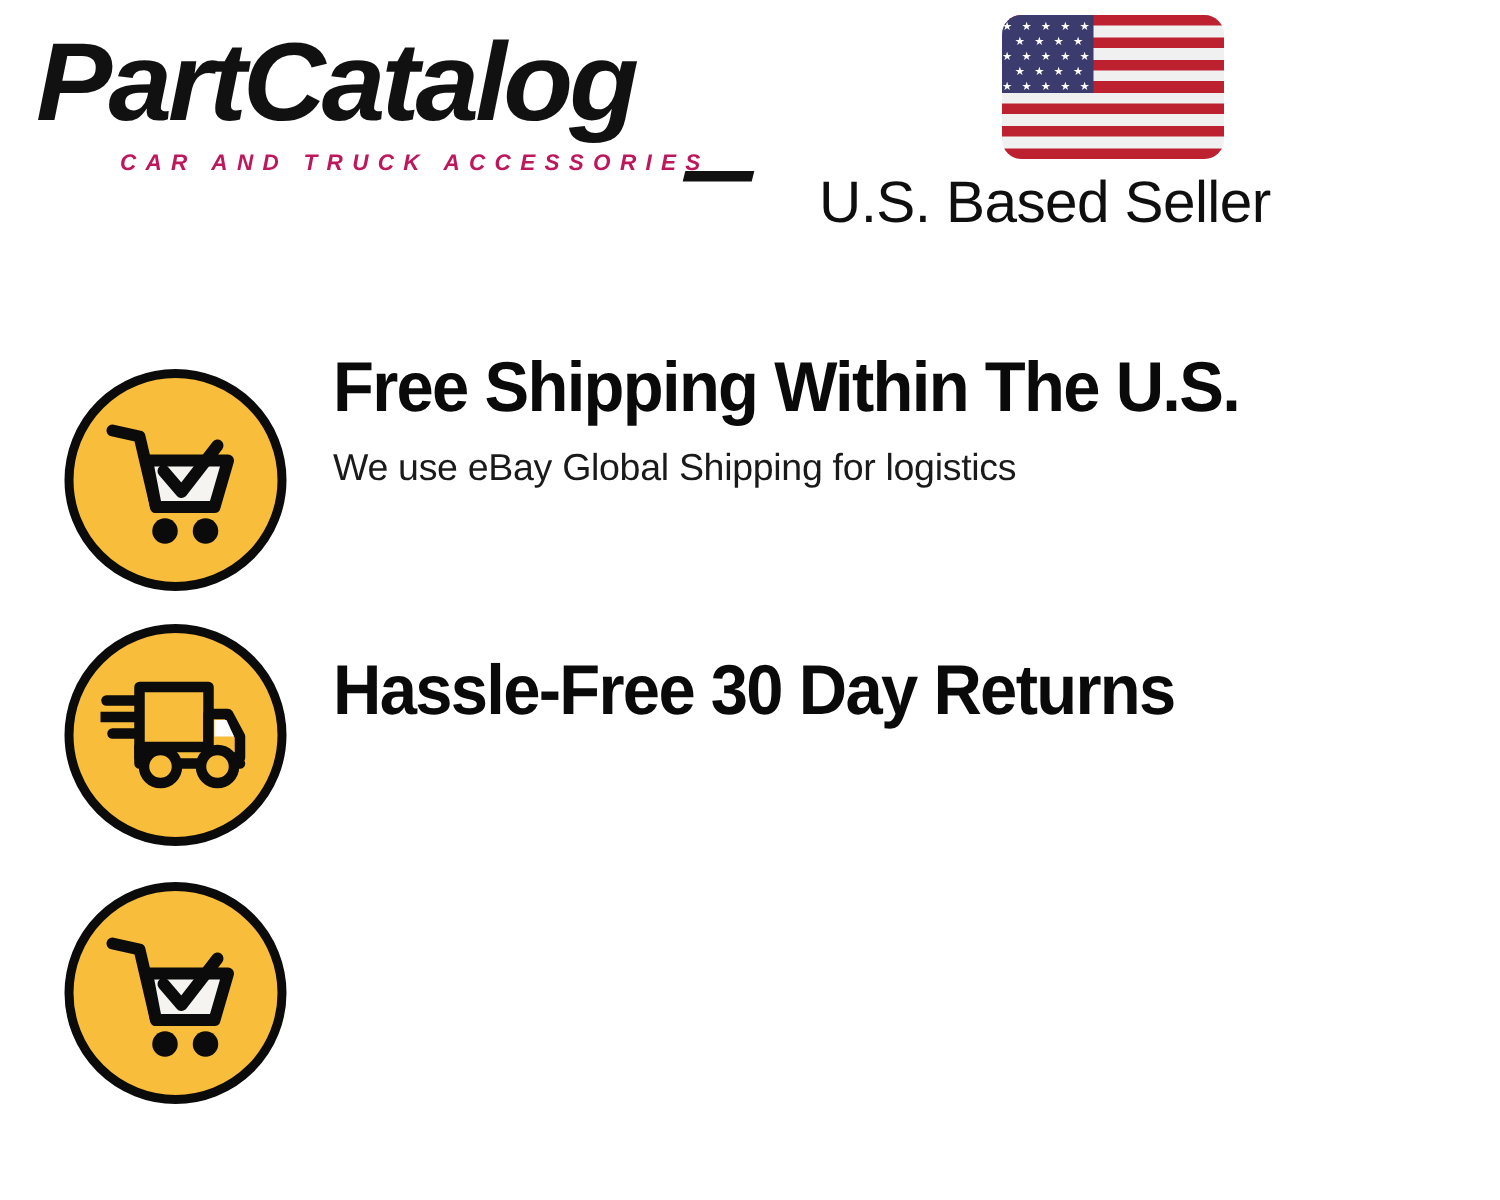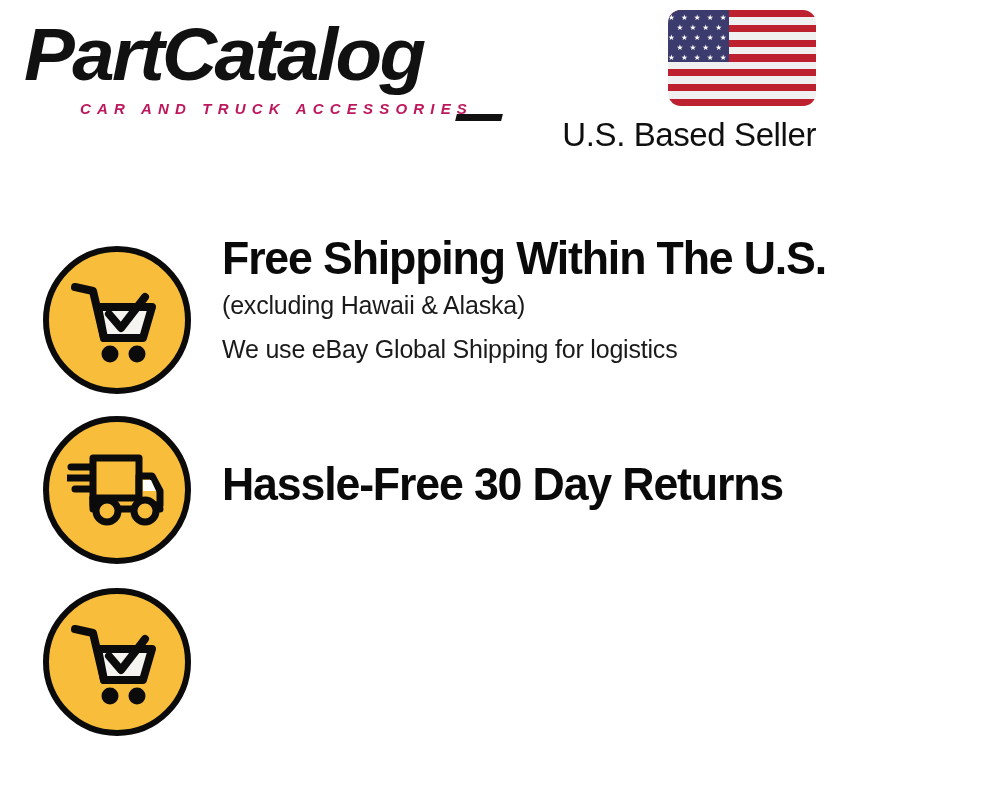--- a/index.html
+++ b/index.html
@@ -110,25 +110,26 @@
     text-align: center;
     padding-top: 3px;
     box-sizing: border-box;
     white-space: pre;
   }
   .seller-text {
     display: block;
     margin-top: 6px;
     font-family: "Liberation Sans", sans-serif;
     font-weight: 400;
-    font-size: 33px;
+    font-size: 39px;
     line-height: 38px;
     color: #0f0f0f;
     letter-spacing: -0.4px;
     white-space: nowrap;
+    text-align: center;
   }
 
   
   .benefits {
     position: absolute;
     left: 0;
     top: 230px;
     width: 1000px;
   }
   .benefit-row {
@@ -159,21 +160,21 @@
     transform: translate(-50%, -50%);
   }
 
   .benefit-text {
     position: absolute;
     left: 222px;
     top: 0;
     width: 760px;
   }
   .benefit-text.centered {
-    top: 56px;
+    top: 32px;
   }
   .headline {
     font-family: "Liberation Sans", sans-serif;
     font-weight: 700;
     font-size: 47px;
     line-height: 55px;
     letter-spacing: -1.2px;
     color: #0a0a0a;
     white-space: nowrap;
     transform: scaleX(0.95);
@@ -249,21 +250,20 @@
       <svg width="96" height="88" viewBox="0 0 96 88" fill="none">
         <path d="M6 11 L24 15 L35 62" stroke="#0b0b0b" stroke-width="8" stroke-linecap="round" stroke-linejoin="round" fill="none"></path>
         <path d="M29 31 L83 31 L74 62 L35 62 Z" fill="#f5f4f1" stroke="#0b0b0b" stroke-width="8" stroke-linejoin="round"></path>
         <path d="M40 38 L52 52 L76 21" stroke="#0b0b0b" stroke-width="8" stroke-linecap="round" stroke-linejoin="round" fill="none"></path>
         <circle cx="41" cy="78" r="8.5" fill="#0b0b0b"></circle>
         <circle cx="68" cy="78" r="8.5" fill="#0b0b0b"></circle>
       </svg>
     </div>
     <div class="benefit-text">
       <div class="headline">Free Shipping Within The U.S.</div>
-      <div class="subline">(excluding Hawaii &amp; Alaska)</div>
       <div class="subnote">We use eBay Global Shipping for logistics</div>
     </div>
   </div>
 
   <div class="benefit-row row-1">
     <div class="badge-circle">
       <svg width="100" height="74" viewBox="0 0 100 74" fill="none">
         <rect x="26" y="5" width="46" height="40" stroke="#0b0b0b" stroke-width="7" fill="none" stroke-linejoin="round"></rect>
         <path d="M72 23 L85 23 L93 38 L93 52 L72 52 Z" fill="#f8bd3b" stroke="#0b0b0b" stroke-width="7" stroke-linejoin="round"></path>
         <path d="M76 27 L84 27 L89 38 L76 38 Z" fill="#fdfdfb"></path>

